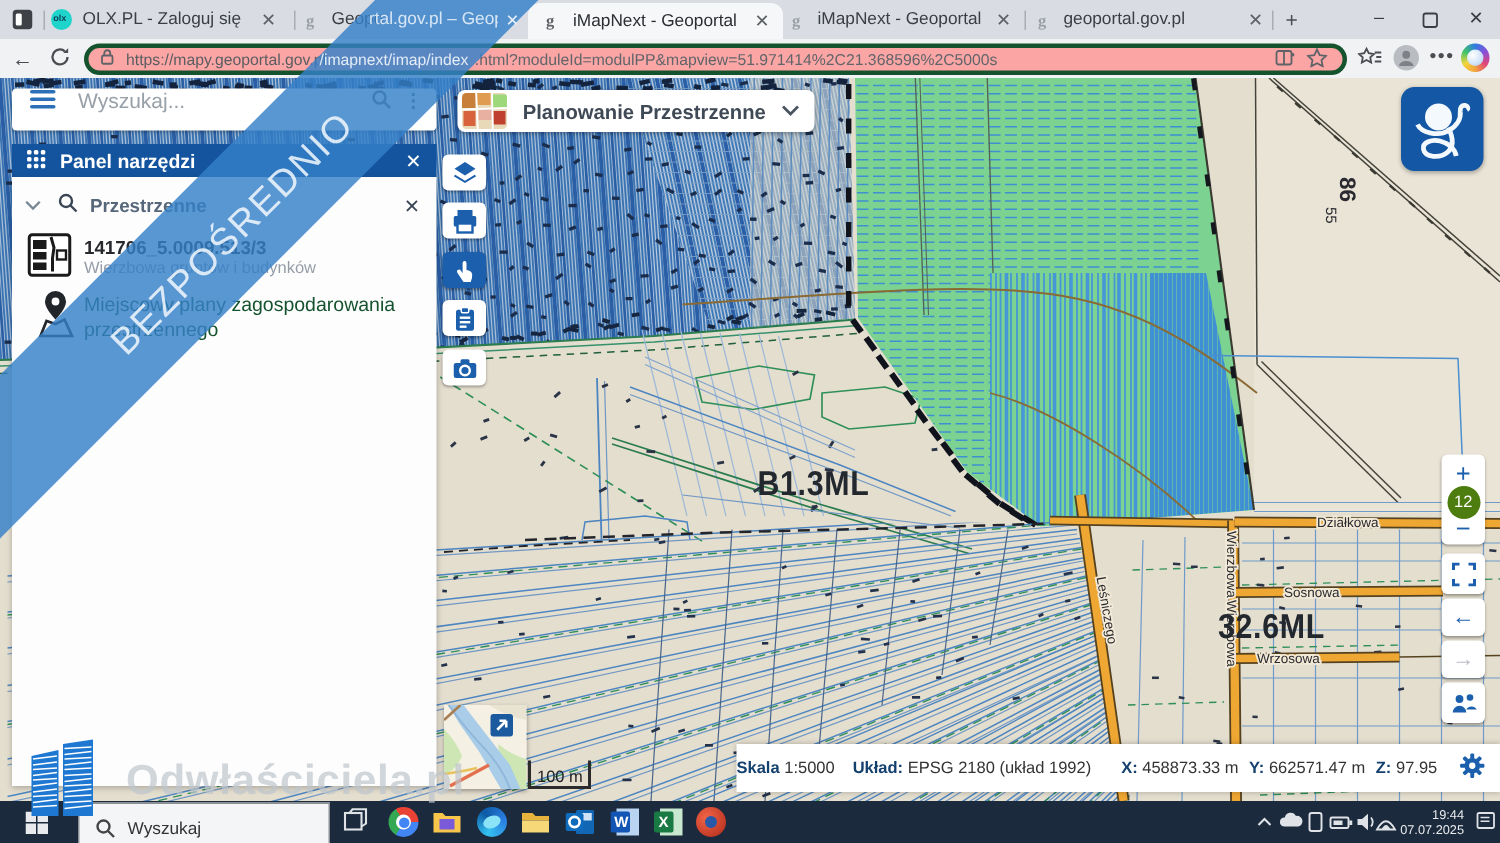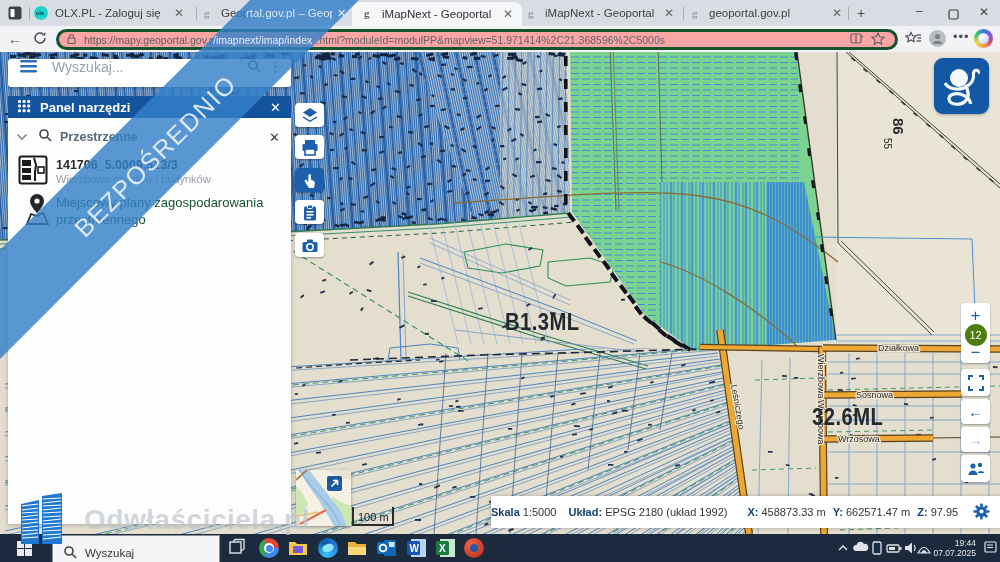--- a/index.html
+++ b/index.html
@@ -1442,20 +1442,38 @@
         <rect x="6.5" y="14" width="4.5" height="1.6" fill="#fff"></rect>
       </svg>
     </div>
     <div class="mbtn" style="top:233px">
       <svg style="" width="20" height="19" viewBox="0 0 20 19">
         <rect x="2.5" y="6" width="15" height="10" rx="1.5" fill="#1b5fad"></rect>
         <rect x="7" y="3.5" width="6" height="4" rx="1" fill="#1b5fad"></rect>
         <circle cx="10" cy="11" r="3.2" fill="none" stroke="#fff" stroke-width="1.6"></circle>
       </svg>
     </div>
+    <div id="planbar">
+      <span style="margin-left:3px;border-radius:3px;overflow:hidden;flex:none;width:30px;height:24px"><svg style="" width="30" height="24" viewBox="0 0 30 24">
+          <rect x="0" y="0" width="30" height="24" fill="#e8d9b8"></rect>
+          <rect x="0" y="0" width="9" height="10" fill="#c87f3a"></rect>
+          <rect x="10" y="0" width="9" height="8" fill="#e09c50"></rect>
+          <rect x="20" y="1" width="10" height="9" fill="#9dd87a"></rect>
+          <rect x="1" y="12" width="8" height="10" fill="#d8623c"></rect>
+          <rect x="11" y="10" width="9" height="8" fill="#e8b0a0"></rect>
+          <rect x="21" y="12" width="8" height="9" fill="#c04030"></rect>
+          <line x1="0" y1="11" x2="30" y2="10" stroke="#fff" stroke-width="1.4"></line>
+          <line x1="9.5" y1="0" x2="10.5" y2="24" stroke="#fff" stroke-width="1.2"></line>
+          <line x1="20" y1="0" x2="20.5" y2="24" stroke="#fff" stroke-width="1.2"></line>
+        </svg></span>
+      <span style="flex:1;text-align:center;font-size:13.5px;font-weight:bold;color:#3f4a56">Planowanie Przestrzenne</span>
+      <span style="margin-right:10px"><svg style="" width="12" height="8" viewBox="0 0 12 8">
+          <path d="M1 1 L6 6 L11 1" fill="none" stroke="#4a5560" stroke-width="1.8"></path>
+        </svg></span>
+    </div>
     <div id="glogo"><svg style="" width="55" height="56" viewBox="0 0 55 56">
         <circle cx="25" cy="20" r="9" fill="#f4f9fd"></circle>
         <path d="M11 25 C14 31 25 33 32 29 C38 25.5 40 20.5 39.5 16.5 C39.2 13.5 40.6 12 42.8 12.3 C44.6 12.6 45 14.4 43.9 15.1" fill="none" stroke="#f4f9fd" stroke-width="3.2"></path>
         <path d="M31.5 27 C34.5 33 35.5 39.5 31 43.5 C26 47.8 16 47 15 41.5 C14.1 36.8 20.5 34.6 26 36 C32 37.6 36 41.5 36.8 46" fill="none" stroke="#f4f9fd" stroke-width="3.2"></path>
       </svg></div>
     <div class="rbtn" style="top:303px;height:60px">
       <div style="color:#1b5fad;font-size:17px;line-height:14px;margin-top:2px">+</div>
       <div style="width:22px;height:22px;border-radius:50%;background:#4d7c0f;color:#fff;font-size:11px;display:flex;align-items:center;justify-content:center;margin:1px 0">12</div>
       <div style="color:#1b5fad;font-size:17px;line-height:12px">−</div>
     </div>

